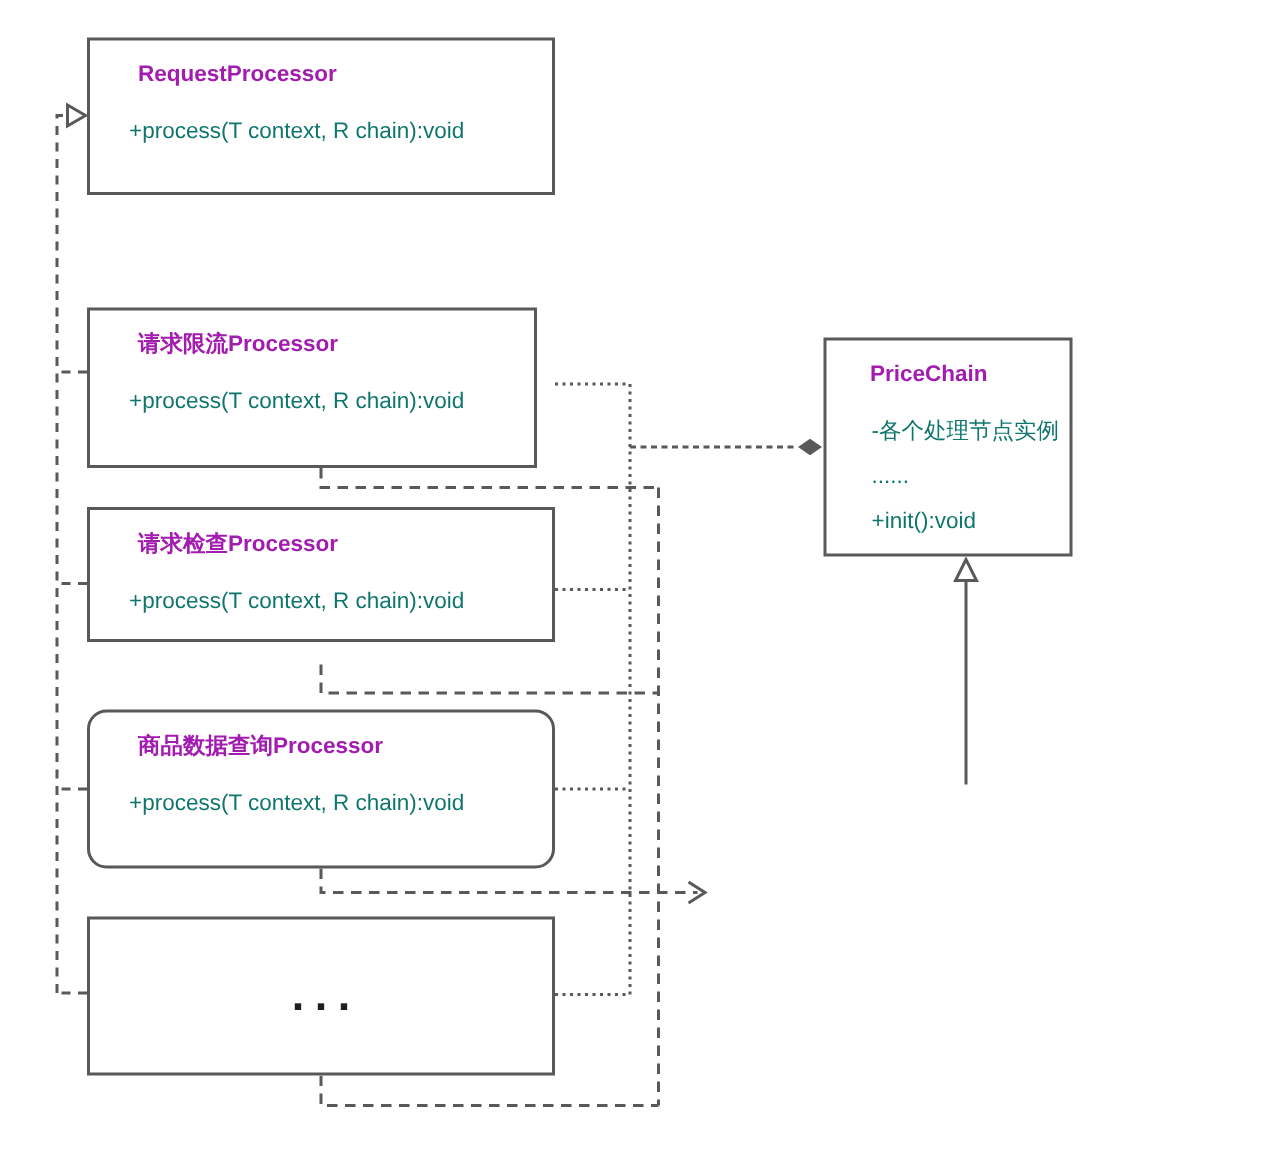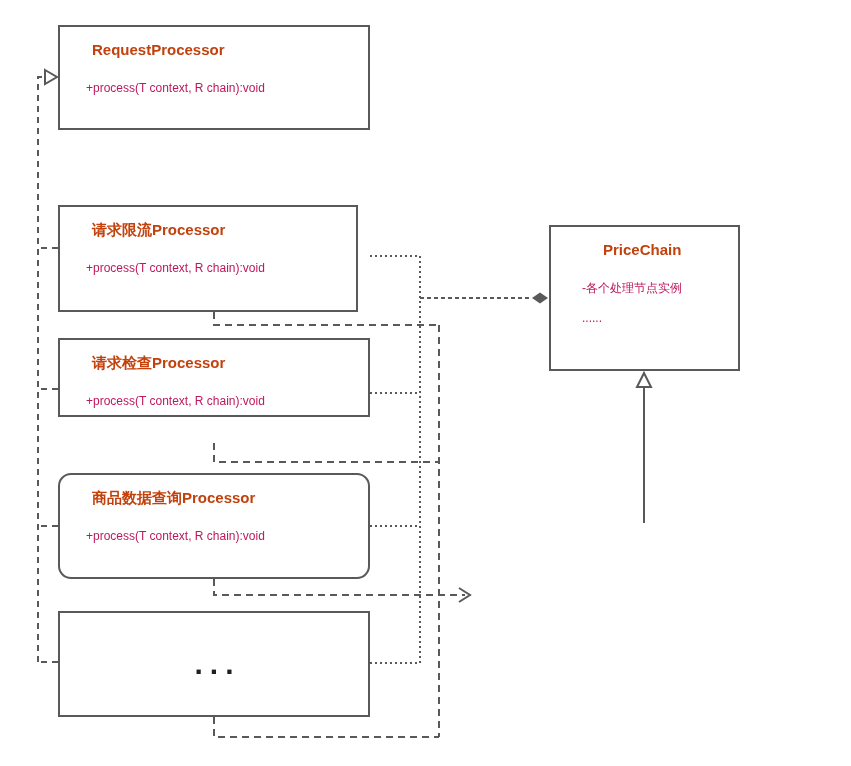--- a/index.html
+++ b/index.html
@@ -28,30 +28,30 @@
     background: #ffffff;
     border: 2px solid #595959;
     z-index: 1;
   }
   .class-title {
     font-size: 15px;
     font-weight: 700;
     line-height: 20px;
     margin: 13px 0 18px 32px;
     white-space: nowrap;
-    color: #c2410c;
+    color: #a21caf;
   }
   .class-member {
-    font-size: 12px;
+    font-size: 15px;
     line-height: 20px;
     margin: 0 0 10px 26px;
     white-space: nowrap;
-    color: #be185d;
+    color: #0f766e;
   }
-  .pricechain .class-member { margin-left: 8px; }
+  .pricechain .class-member { margin-left: 30px; }
   .processorchain .class-member { margin-left: 12px; }
   .ellipsis-box {
     display: flex;
     align-items: center;
     justify-content: center;
   }
   .ellipsis-label {
     font-size: 30px;
     font-weight: 700;
     letter-spacing: 7px;
@@ -92,34 +92,35 @@
   <div class="class-box" style="left:58px; top:25px; width:312px; height:105px;">
     <div class="class-title">RequestProcessor</div>
     <div class="class-member">+process(T context, R chain):void</div>
   </div>
 
   <div class="class-box" style="left:58px; top:205px; width:300px; height:107px;">
     <div class="class-title">请求限流Processor</div>
     <div class="class-member">+process(T context, R chain):void</div>
   </div>
 
-  <div class="class-box" style="left:58px; top:338px; width:312px; height:79px;">
+  <div class="class-box" style="left:58px; top:338px; width:312px; height:90px;">
     <div class="class-title">请求检查Processor</div>
     <div class="class-member">+process(T context, R chain):void</div>
   </div>
 
   <div class="class-box" style="left:58px; top:473px; width:312px; height:106px;border-radius:13px;">
     <div class="class-title">商品数据查询Processor</div>
     <div class="class-member">+process(T context, R chain):void</div>
   </div>
 
   <div class="class-box ellipsis-box" style="left:58px; top:611px; width:312px; height:106px;">
     <div class="ellipsis-label">...</div>
   </div>
 
-  <div class="class-box pricechain" style="left:549px; top:225px; width:191px; height:146px;padding-left:23px;">
+  <div class="class-box pricechain" style="left:549px; top:225px; width:166px; height:146px;">
     <div class="class-title" style="margin-left:29px;">PriceChain</div>
     <div class="class-member">-各个处理节点实例</div>
     <div class="class-member">......</div>
+    <div class="class-member">+init():void</div>
   </div>
 
 
 </div>
 
 </body></html>

